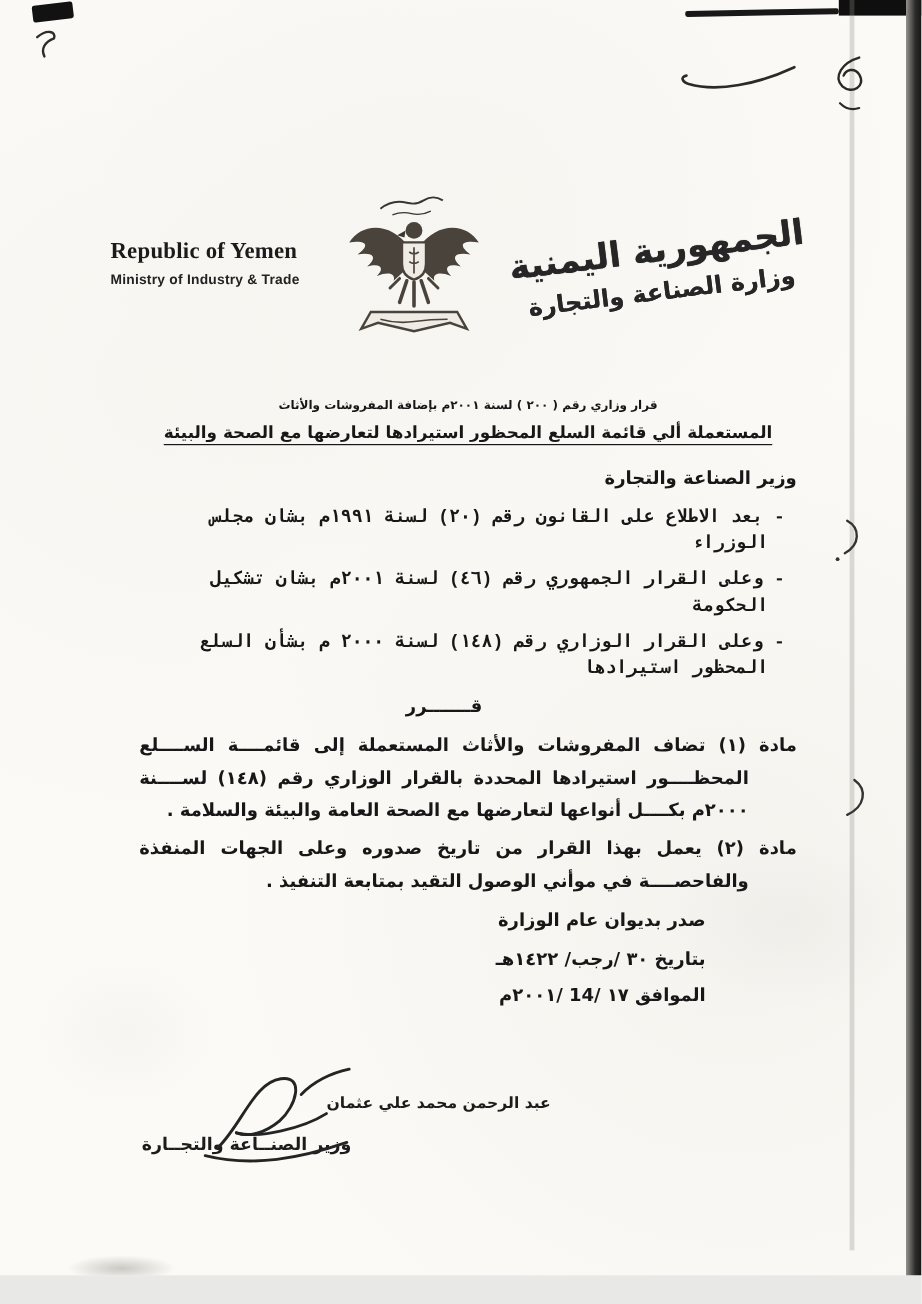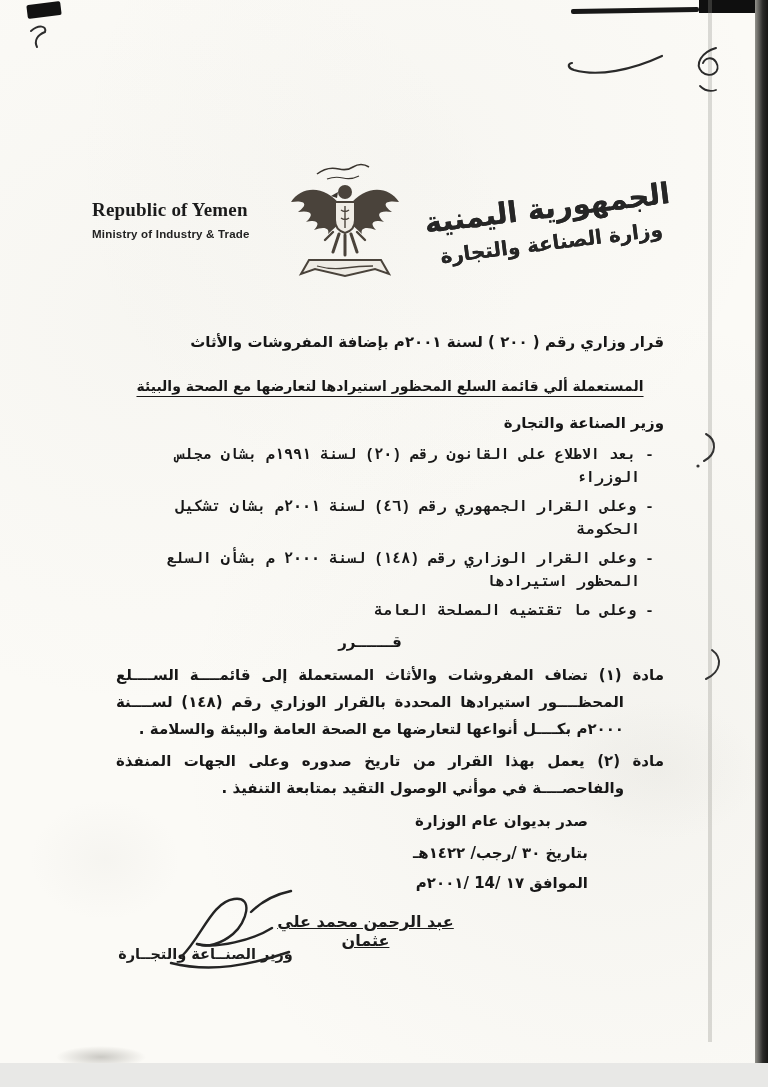--- a/index.html
+++ b/index.html
@@ -35,31 +35,31 @@
   .eng-block{position:absolute;left:92px;top:199px;}
   .eng-title{font-family:"Liberation Serif", serif;font-size:19px;font-weight:700;color:#1b1b1b;letter-spacing:.2px;}
   .eng-sub{font-family:"Liberation Sans", sans-serif;font-size:11.5px;font-weight:700;color:#222;margin-top:7px;letter-spacing:.2px;}
   .emblem{position:absolute;left:283px;top:160px;width:124px;height:128px;}
   .callig{position:absolute;left:420px;top:180px;width:255px;direction:rtl;text-align:center;
     transform:rotate(-7deg);transform-origin:85% 40%;color:#262626;}
   .callig .l1{font-size:29px;font-weight:700;letter-spacing:-1px;text-shadow:0 0 .6px #333;}
   .callig .l2{font-size:20px;font-weight:700;margin-top:6px;letter-spacing:-.5px;text-shadow:0 0 .5px #333;}
   
   .doc-body{position:absolute;left:116px;top:331px;width:548px;direction:rtl;font-weight:700;font-size:15px;line-height:1.5;color:#171717;}
-  .t1{font-size:15px;margin-bottom:22px;}
+  .t1{font-size:10px;text-align:center;margin-bottom:5px;}
   .t2{font-size:14px;text-align:center;margin-bottom:15px;text-decoration:underline;text-underline-offset:5px;}
   .issuer{text-align:right;margin-bottom:11px;}
   .preamble{list-style:none;margin:0 0 6px 0;padding:0 10px 0 0;font-family:Liberation Mono, monospace;}
   .preamble li{margin-bottom:7px;padding-right:14px;text-indent:-14px;}
   .qarrar{text-align:center;margin:6px 40px 9px 0;letter-spacing:1px;}
   .article{line-height:1.8;text-align:justify;padding-right:40px;text-indent:-40px;margin:0 0 5px 0;}
   .issued{text-align:right;margin:8px 76px 9px 0;}
   .dateline{text-align:right;margin:0 76px 8px 0;}
   
-  .sig-name{position:absolute;left:268px;top:912px;width:195px;direction:rtl;text-align:center;font-weight:700;font-size:16px;text-decoration:underline;}
+  .sig-name{position:absolute;left:268px;top:912px;width:195px;direction:rtl;text-align:center;font-weight:700;font-size:13px;}
   .sig-title{position:absolute;left:103px;top:946px;width:205px;direction:rtl;text-align:center;font-weight:700;font-size:14.5px;}
 </style>
 </head>
 <body>
 
 <div class="page">
 
   <div class="art-top-left"></div>
   <div class="art-top-line"></div>
   <div class="art-top-corner"></div>
@@ -102,21 +102,20 @@
   </div>
 
   <div class="doc-body" dir="rtl">
     <div class="t1">قرار وزاري رقم ( ٢٠٠ ) لسنة ٢٠٠١م بإضافة المفروشات والأثاث</div>
     <div class="t2">المستعملة ألي قائمة السلع المحظور استيرادها لتعارضها مع الصحة والبيئة</div>
     <div class="issuer">وزير الصناعة والتجارة</div>
     <ul class="preamble">
       <li>- بعد الاطلاع على القانون رقم (٢٠) لسنة ١٩٩١م بشان مجلس الوزراء</li>
       <li>- وعلى القرار الجمهوري رقم (٤٦) لسنة ٢٠٠١م بشان تشكيل الحكومة</li>
       <li>- وعلى القرار الوزاري رقم (١٤٨) لسنة ٢٠٠٠ م بشأن السلع المحظور استيرادها</li>
-      <li>- وعلى ما تقتضيه المصلحة العامة</li>
     </ul>
     <div class="qarrar">قـــــــرر</div>
     <p class="article">مادة (١) تضاف المفروشات والأثاث المستعملة إلى قائمــــة الســــلع المحظــــور استيرادها المحددة بالقرار الوزاري رقم (١٤٨) لســــنة ٢٠٠٠م بكــــل أنواعها لتعارضها مع الصحة العامة والبيئة والسلامة .</p>
     <p class="article">مادة (٢) يعمل بهذا القرار من تاريخ صدوره وعلى الجهات المنفذة والفاحصــــة في موأني الوصول التقيد بمتابعة التنفيذ .</p>
     <div class="issued">صدر بديوان عام الوزارة</div>
     <div class="dateline">بتاريخ ٣٠ /رجب/ ١٤٢٢هـ</div>
     <div class="dateline">الموافق ١٧ /14 /٢٠٠١م</div>
   </div>
 
   <div class="sig-name">عبد الرحمن محمد علي عثمان</div>

